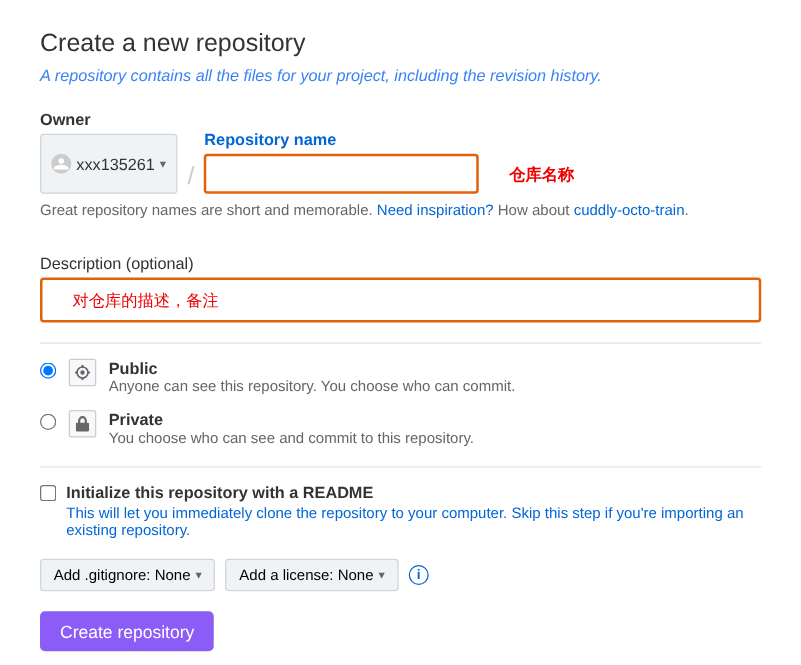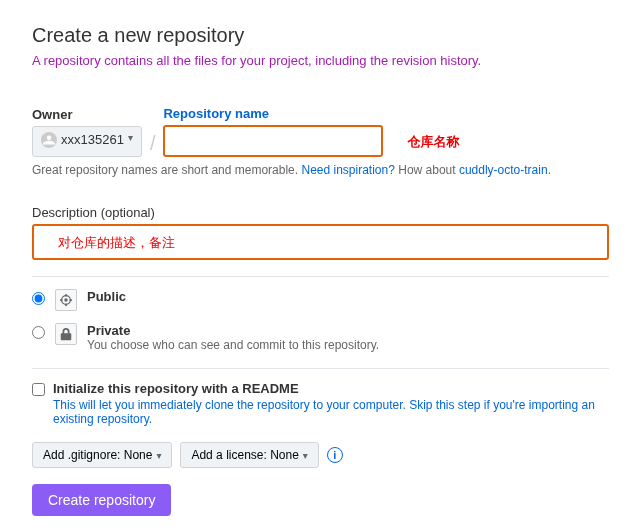--- a/index.html
+++ b/index.html
@@ -12,23 +12,24 @@
       width: 641px;
       min-height: 532px;
     }
     h1 {
       font-size: 20px;
       font-weight: 300;
       color: #333;
       margin-bottom: 6px;
     }
     .subtitle {
-      color: #a21caf;
-      font-size: 13px;
-      margin-bottom: 38px;
+      color: #3b82f6;
+      font-size: 13px;
+      margin-bottom: 20px;
+      font-style: italic;
     }
     .form-row {
       display: flex;
       align-items: flex-end;
       gap: 8px;
       margin-bottom: 6px;
       position: relative;
     }
     .form-group {
       display: flex;
@@ -39,28 +40,29 @@
       font-weight: 600;
       color: #333;
       margin-bottom: 4px;
     }
     .form-group label.blue-label {
       color: #0366d6;
       font-weight: 600;
     }
     .owner-select {
       display: flex;
+      align-items: center;
       border: 1px solid #d1d5da;
       border-radius: 3px;
       padding: 5px 8px;
       background: #eff3f6;
       cursor: pointer;
       font-size: 13px;
       gap: 4px;
-      height: 31px;
+      height: 48px;
     }
     .owner-icon {
       width: 16px;
       height: 16px;
       background: #ccc;
       border-radius: 50%;
       display: inline-flex;
       align-items: center;
       justify-content: center;
       font-size: 10px;
@@ -285,20 +287,21 @@
           <circle cx="8" cy="8" r="5" fill="none" stroke="#666" stroke-width="1.5"></circle>
           <circle cx="8" cy="8" r="2" fill="#666"></circle>
           <rect x="7" y="1" width="2" height="3" fill="#666" rx="1"></rect>
           <rect x="7" y="12" width="2" height="3" fill="#666" rx="1"></rect>
           <rect x="1" y="7" width="3" height="2" fill="#666" rx="1"></rect>
           <rect x="12" y="7" width="3" height="2" fill="#666" rx="1"></rect>
         </svg>
     </div>
     <div class="radio-content">
       <span class="radio-title">Public</span>
+      <span class="radio-desc">Anyone can see this repository. You choose who can commit.</span>
     </div>
   </div>
 
   <div class="radio-option">
     <input type="radio" name="visibility" style="">
     <div class="radio-icon">
       <svg viewBox="0 0 16 16" fill="#666" width="14" height="14">
           <path d="M4 7V5a4 4 0 0 1 8 0v2h1a1 1 0 0 1 1 1v6a1 1 0 0 1-1 1H3a1 1 0 0 1-1-1V8a1 1 0 0 1 1-1h1zm2 0h4V5a2 2 0 1 0-4 0v2z"></path>
         </svg>
     </div>

